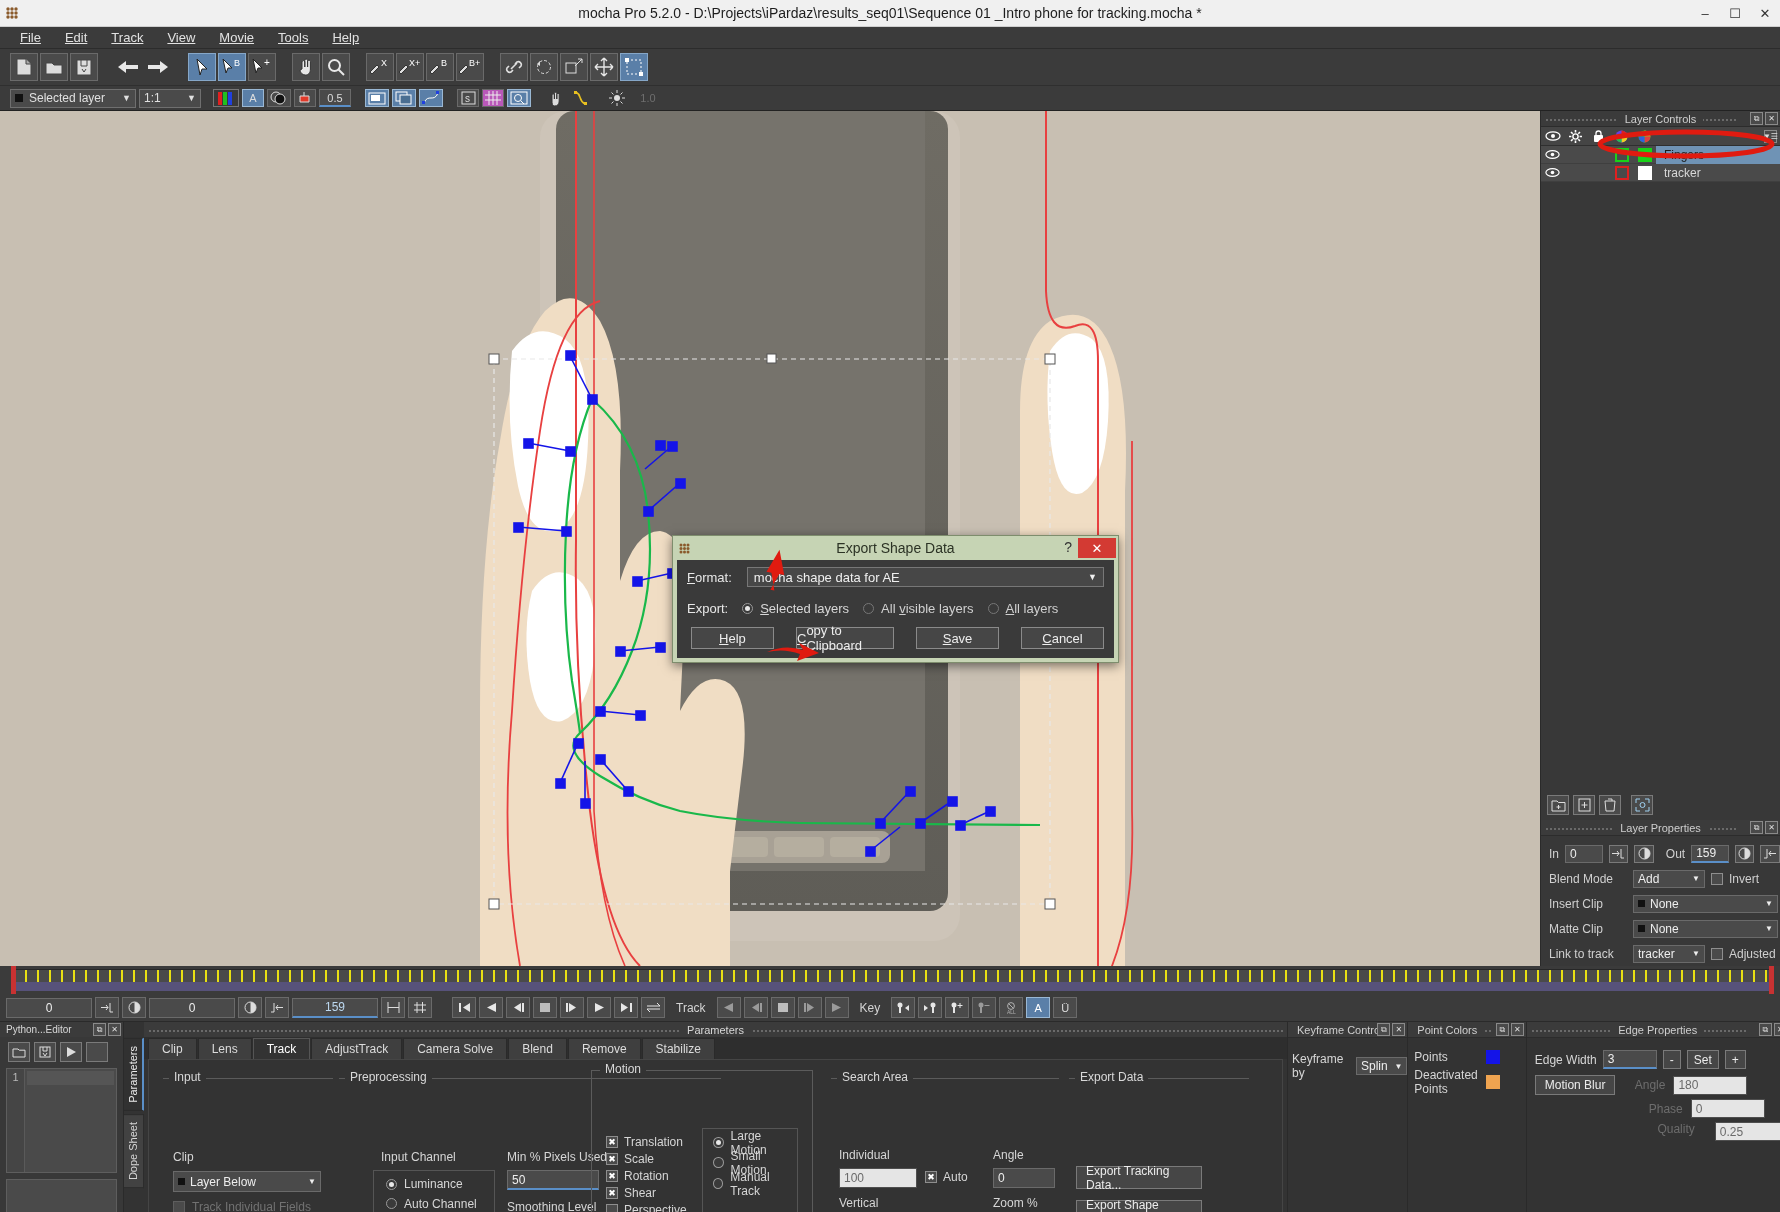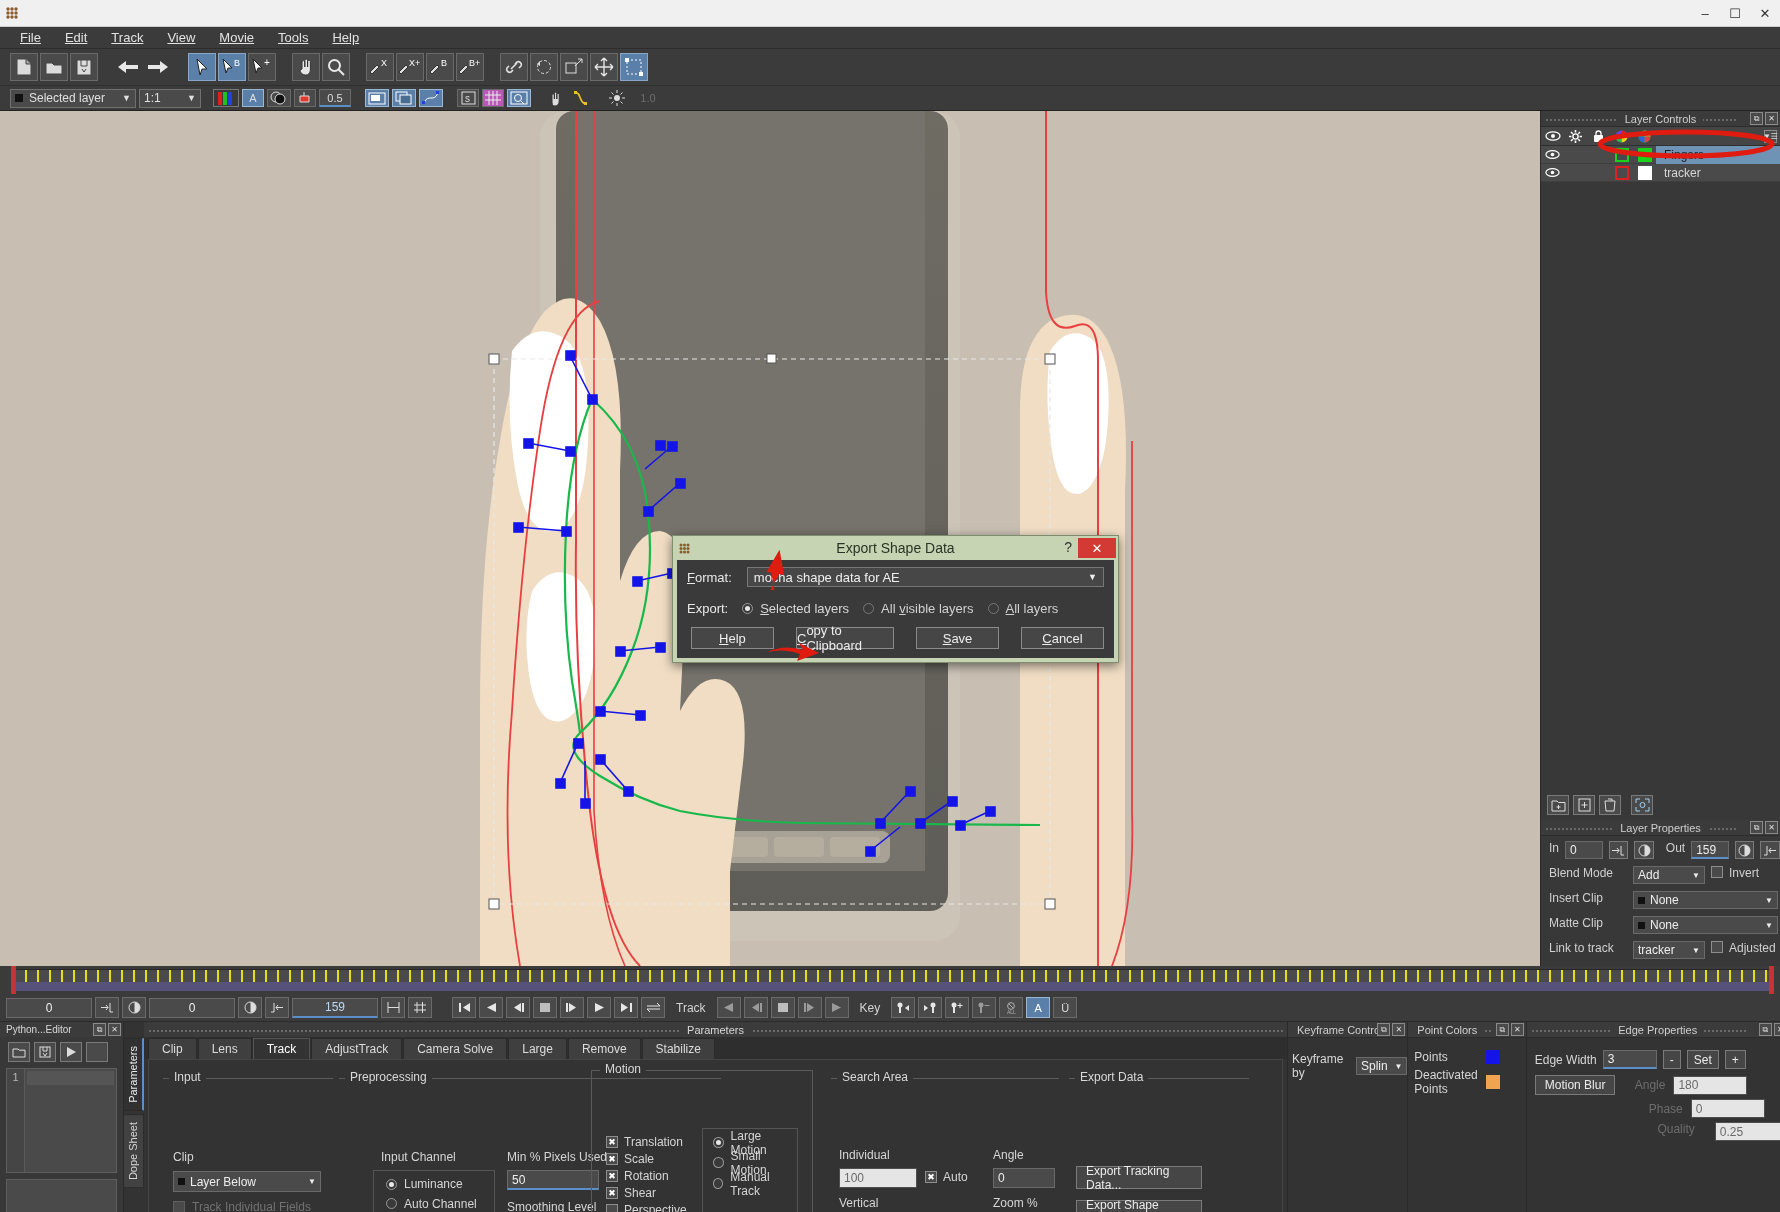--- a/index.html
+++ b/index.html
@@ -76,21 +76,21 @@
   .lrow .cell { width:23px; display:flex; align-items:center; justify-content:center; }
   .lrow .swatchcell { width:23px; display:flex; align-items:center; justify-content:center; }
   .swatch { width:14px; height:14px; border:2px solid #1bd31b; background:transparent; }
   .lname { flex:1; padding-left:8px; height:18px; line-height:18px; }
   .lrow.sel .lname { background:#6f93b5; color:#1c1c1c; }
   
   #layerspacer { flex:1; background:#383838; }
   #layertools { height:30px; display:flex; align-items:center; gap:4px; padding-left:6px;
                 background:#383838; }
   
-  .lp-row { display:flex; height:25px; padding-left:8px; gap:6px; font-size:12px;}
+  .lp-row { display:flex; align-items:center; height:25px; padding-left:8px; gap:6px; font-size:12px;}
   .lp-label { color:#d0d0d0; }
   .field { background:#4a4a4a; border:1px solid #6a6a6a; height:18px; color:#eee;
            font-size:12px; padding:0 4px; display:flex; align-items:center;}
   .field.uline { border-bottom:2px solid #5a8fc8; }
   .dd { background:#4a4a4a; border:1px solid #6a6a6a; height:18px; display:flex;
         align-items:center; padding:0 4px; gap:5px; font-size:12px; color:#eee;}
   .dd .caret { margin-left:auto; font-size:8px; }
   .cbx { width:12px; height:12px; border:1px solid #8e8e8e; background:#4a4a4a; }
   .minibtn { width:22px; height:20px; border:1px solid #7a7a7a; background:#4a4a4a;
              display:flex; align-items:center; justify-content:center; color:#e0e0e0; font-size:11px;}
@@ -191,20 +191,21 @@
           <circle cx="10" cy="2" r="1.7"></circle>
         <circle cx="2" cy="6" r="1.7"></circle>
           <circle cx="6" cy="6" r="1.7"></circle>
           <circle cx="10" cy="6" r="1.7"></circle>
         <circle cx="2" cy="10" r="1.7"></circle>
           <circle cx="6" cy="10" r="1.7"></circle>
           <circle cx="10" cy="10" r="1.7"></circle>
       </g>
     </svg>
   </div>
+  <div class="tbtitle">mocha Pro 5.2.0 - D:\Projects\iPardaz\results_seq01\Sequence 01 _Intro phone for tracking.mocha *</div>
   <div class="winbtns">
     <div class="winbtn">–</div>
     <div class="winbtn">☐</div>
     <div class="winbtn close">✕</div>
   </div>
 </div>
 
 <div id="menubar">
   <div class="menuitem"><u>File</u></div>
   <div class="menuitem"><u>Edit</u></div>
@@ -931,21 +932,21 @@
       <div class="dots" style="position:absolute;left:4px;right:4px;top:7px;height:3px;background-image:radial-gradient(circle,#6a6a6a 1px,transparent 1px);background-size:4px 4px;"></div>
       <span style="position:relative;background:#3b3b3b;padding:0 8px;z-index:2">Parameters</span>
     </div>
 
     <div id="tabrow">
       <div class="ptab">Clip</div>
       <div class="ptab">Lens</div>
       <div class="ptab act">Track</div>
       <div class="ptab">AdjustTrack</div>
       <div class="ptab">Camera Solve</div>
-      <div class="ptab">Large</div>
+      <div class="ptab">Blend</div>
       <div class="ptab">Remove</div>
       <div class="ptab">Stabilize</div>
     </div>
 
     <div id="panelbody">
 
       <div class="grp" style="left:14px;top:18px;width:170px;height:190px">
         <div class="grpline"></div>
         <div class="grptitle">Input</div>
         <div class="lbl" style="position:absolute;left:10px;top:72px">Clip</div>

